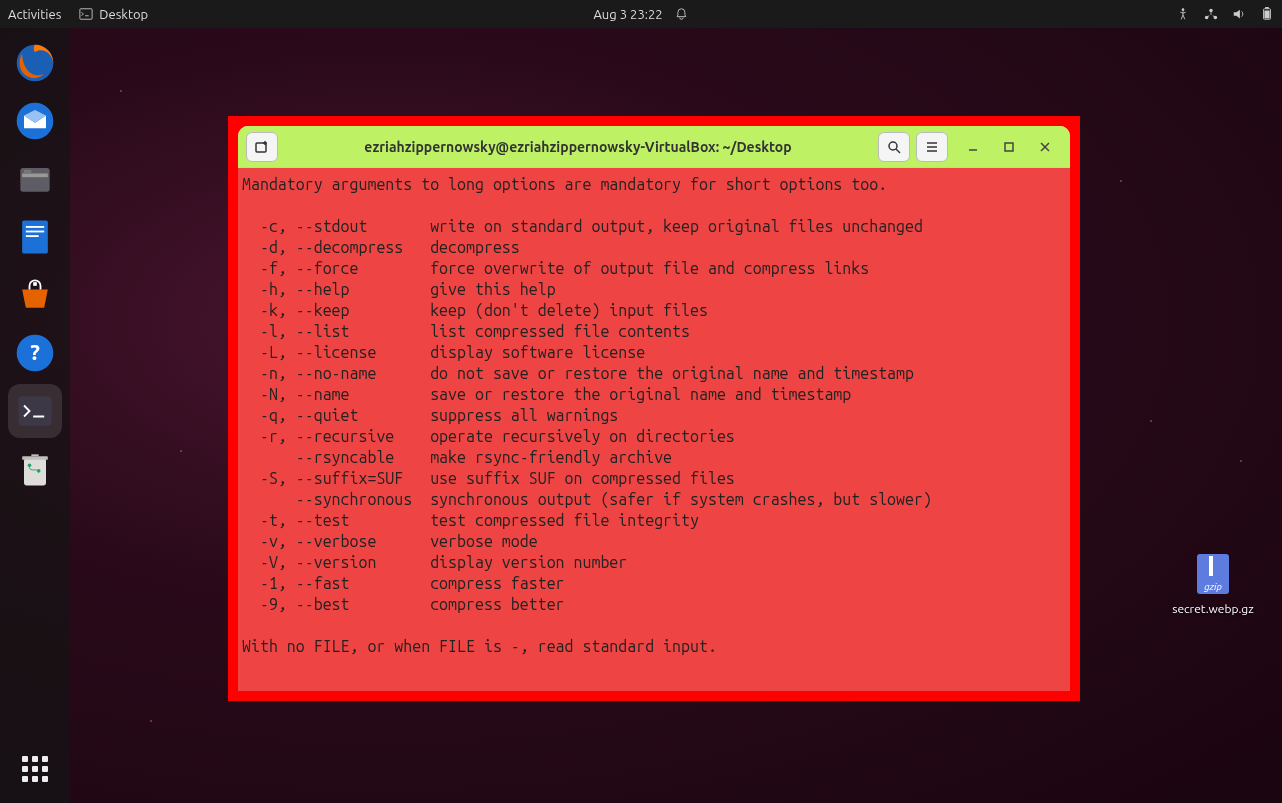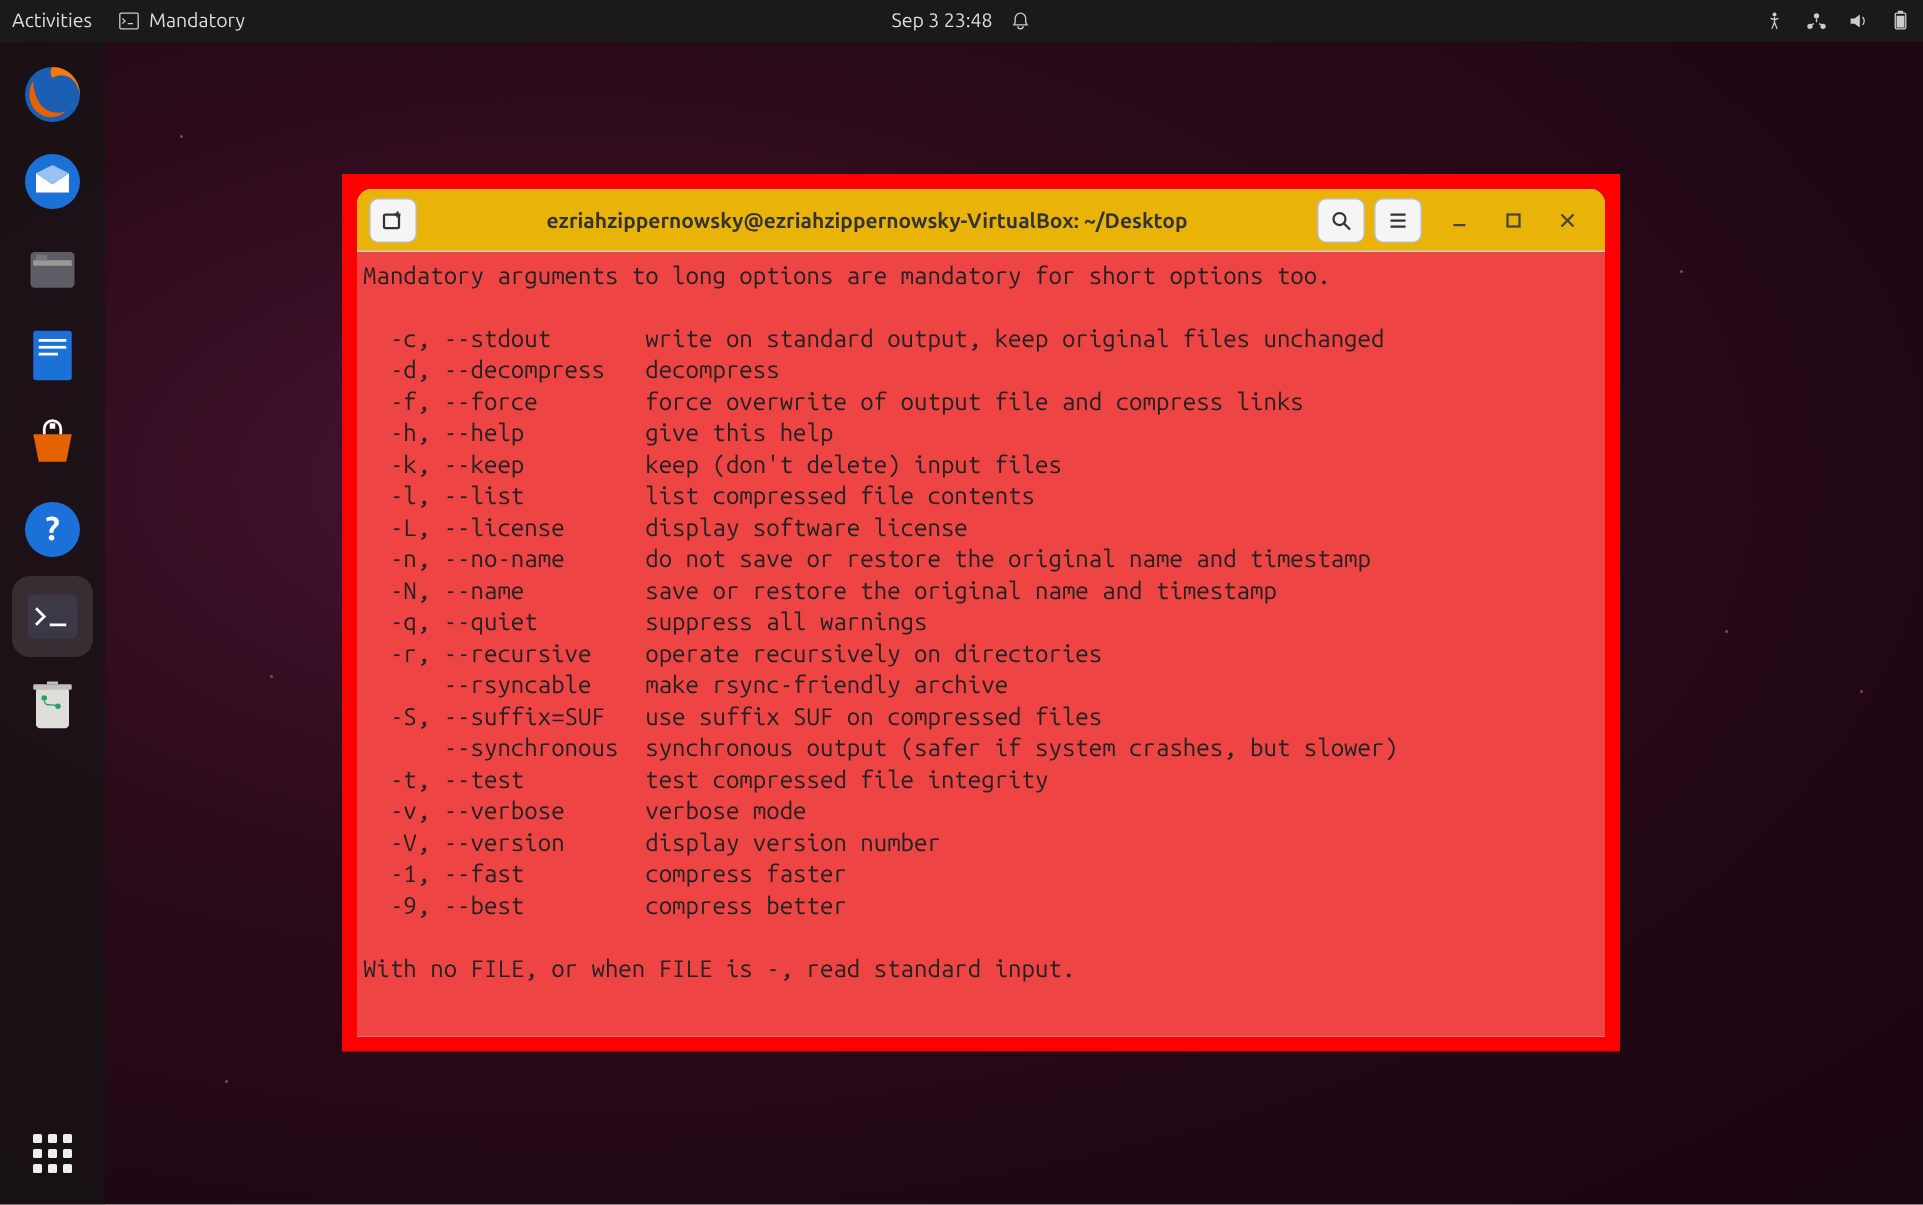--- a/index.html
+++ b/index.html
@@ -58,21 +58,21 @@
 
 .terminal-frame {
   position: absolute; left: 228px; top: 116px; width: 852px; height: 585px;
   background: #ff0000; padding: 10px;
 }
 .terminal-window {
   width: 100%; height: 100%; background: #fff; display: flex; flex-direction: column;
   border-radius: 10px 10px 0 0; overflow: hidden;
 }
 .terminal-titlebar {
-  height: 42px; background: #eab308; border-bottom: 1px solid #ccc;
+  height: 42px; background: #bef264; border-bottom: 1px solid #ccc;
   display: flex; align-items: center; padding: 0 8px; gap: 6px;
 }
 .titlebar-btn {
   width: 32px; height: 30px; border: 1px solid #bbb; border-radius: 6px;
   background: #f5f5f5; display: flex; align-items: center; justify-content: center;
   cursor: pointer;
 }
 .titlebar-btn svg { width: 16px; height: 16px; stroke: #333; fill: none; stroke-width: 1.5; }
 .titlebar-title { flex: 1; text-align: center; font-size: 14px; font-weight: bold; color: #333; }
 .win-controls { display: flex; gap: 18px; margin-left: 10px; margin-right: 8px; }
@@ -100,25 +100,25 @@
 <div class="star" style="left:150px;top:720px"></div>
 
 <div class="topbar">
   <div class="left">
     <span>Activities</span>
     <span class="app-indicator">
       <svg viewBox="0 0 16 16">
           <rect x="1" y="2" width="14" height="12" rx="1" fill="none" stroke="#ccc"></rect>
           <path d="M3 6l2 2-2 2M7 10h4" stroke="#ccc" fill="none"></path>
         </svg>
-      <span>Mandatory</span>
+      <span>Desktop</span>
     </span>
   </div>
   <div class="center">
-    <span>Sep 3  23:48</span>
+    <span>Aug 3  23:22</span>
     <svg viewBox="0 0 16 16">
         <path d="M8 2a4 4 0 00-4 4v3l-1 2h10l-1-2V6a4 4 0 00-4-4zM6 12a2 2 0 004 0" fill="none" stroke="#ccc"></path>
       </svg>
   </div>
   <div class="right">
     <svg viewBox="0 0 16 16">
         <circle cx="8" cy="3" r="1.5" fill="#ccc"></circle>
         <path d="M8 5v4m-3-3l3 1 3-1M8 9l-2 5m2-5l2 5" stroke="#ccc" fill="none"></path>
       </svg>
     <svg viewBox="0 0 16 16">
@@ -206,20 +206,30 @@
     <span></span>
       <span></span>
       <span></span>
     <span></span>
       <span></span>
       <span></span>
   </div>
 </div>
 
 <div class="desktop-icons">
+  <div class="desktop-icon">
+    <div class="icon-box">
+      <svg viewBox="0 0 48 48">
+          <rect x="8" y="4" width="32" height="40" rx="3" fill="#5e7ce0"></rect>
+          <rect x="20" y="6" width="4" height="20" fill="#fff"></rect>
+          <text x="24" y="40" font-size="10" fill="#fff" text-anchor="middle" font-style="italic">gzip</text>
+        </svg>
+    </div>
+    <div class="label">secret.webp.gz</div>
+  </div>
 </div>
 
 <div class="terminal-frame">
   <div class="terminal-window">
     <div class="terminal-titlebar">
       <div class="titlebar-btn">
         <svg viewBox="0 0 16 16">
             <rect x="2" y="4" width="10" height="9" rx="1"></rect>
             <path d="M11 2v4M9 4h4"></path>
           </svg>

